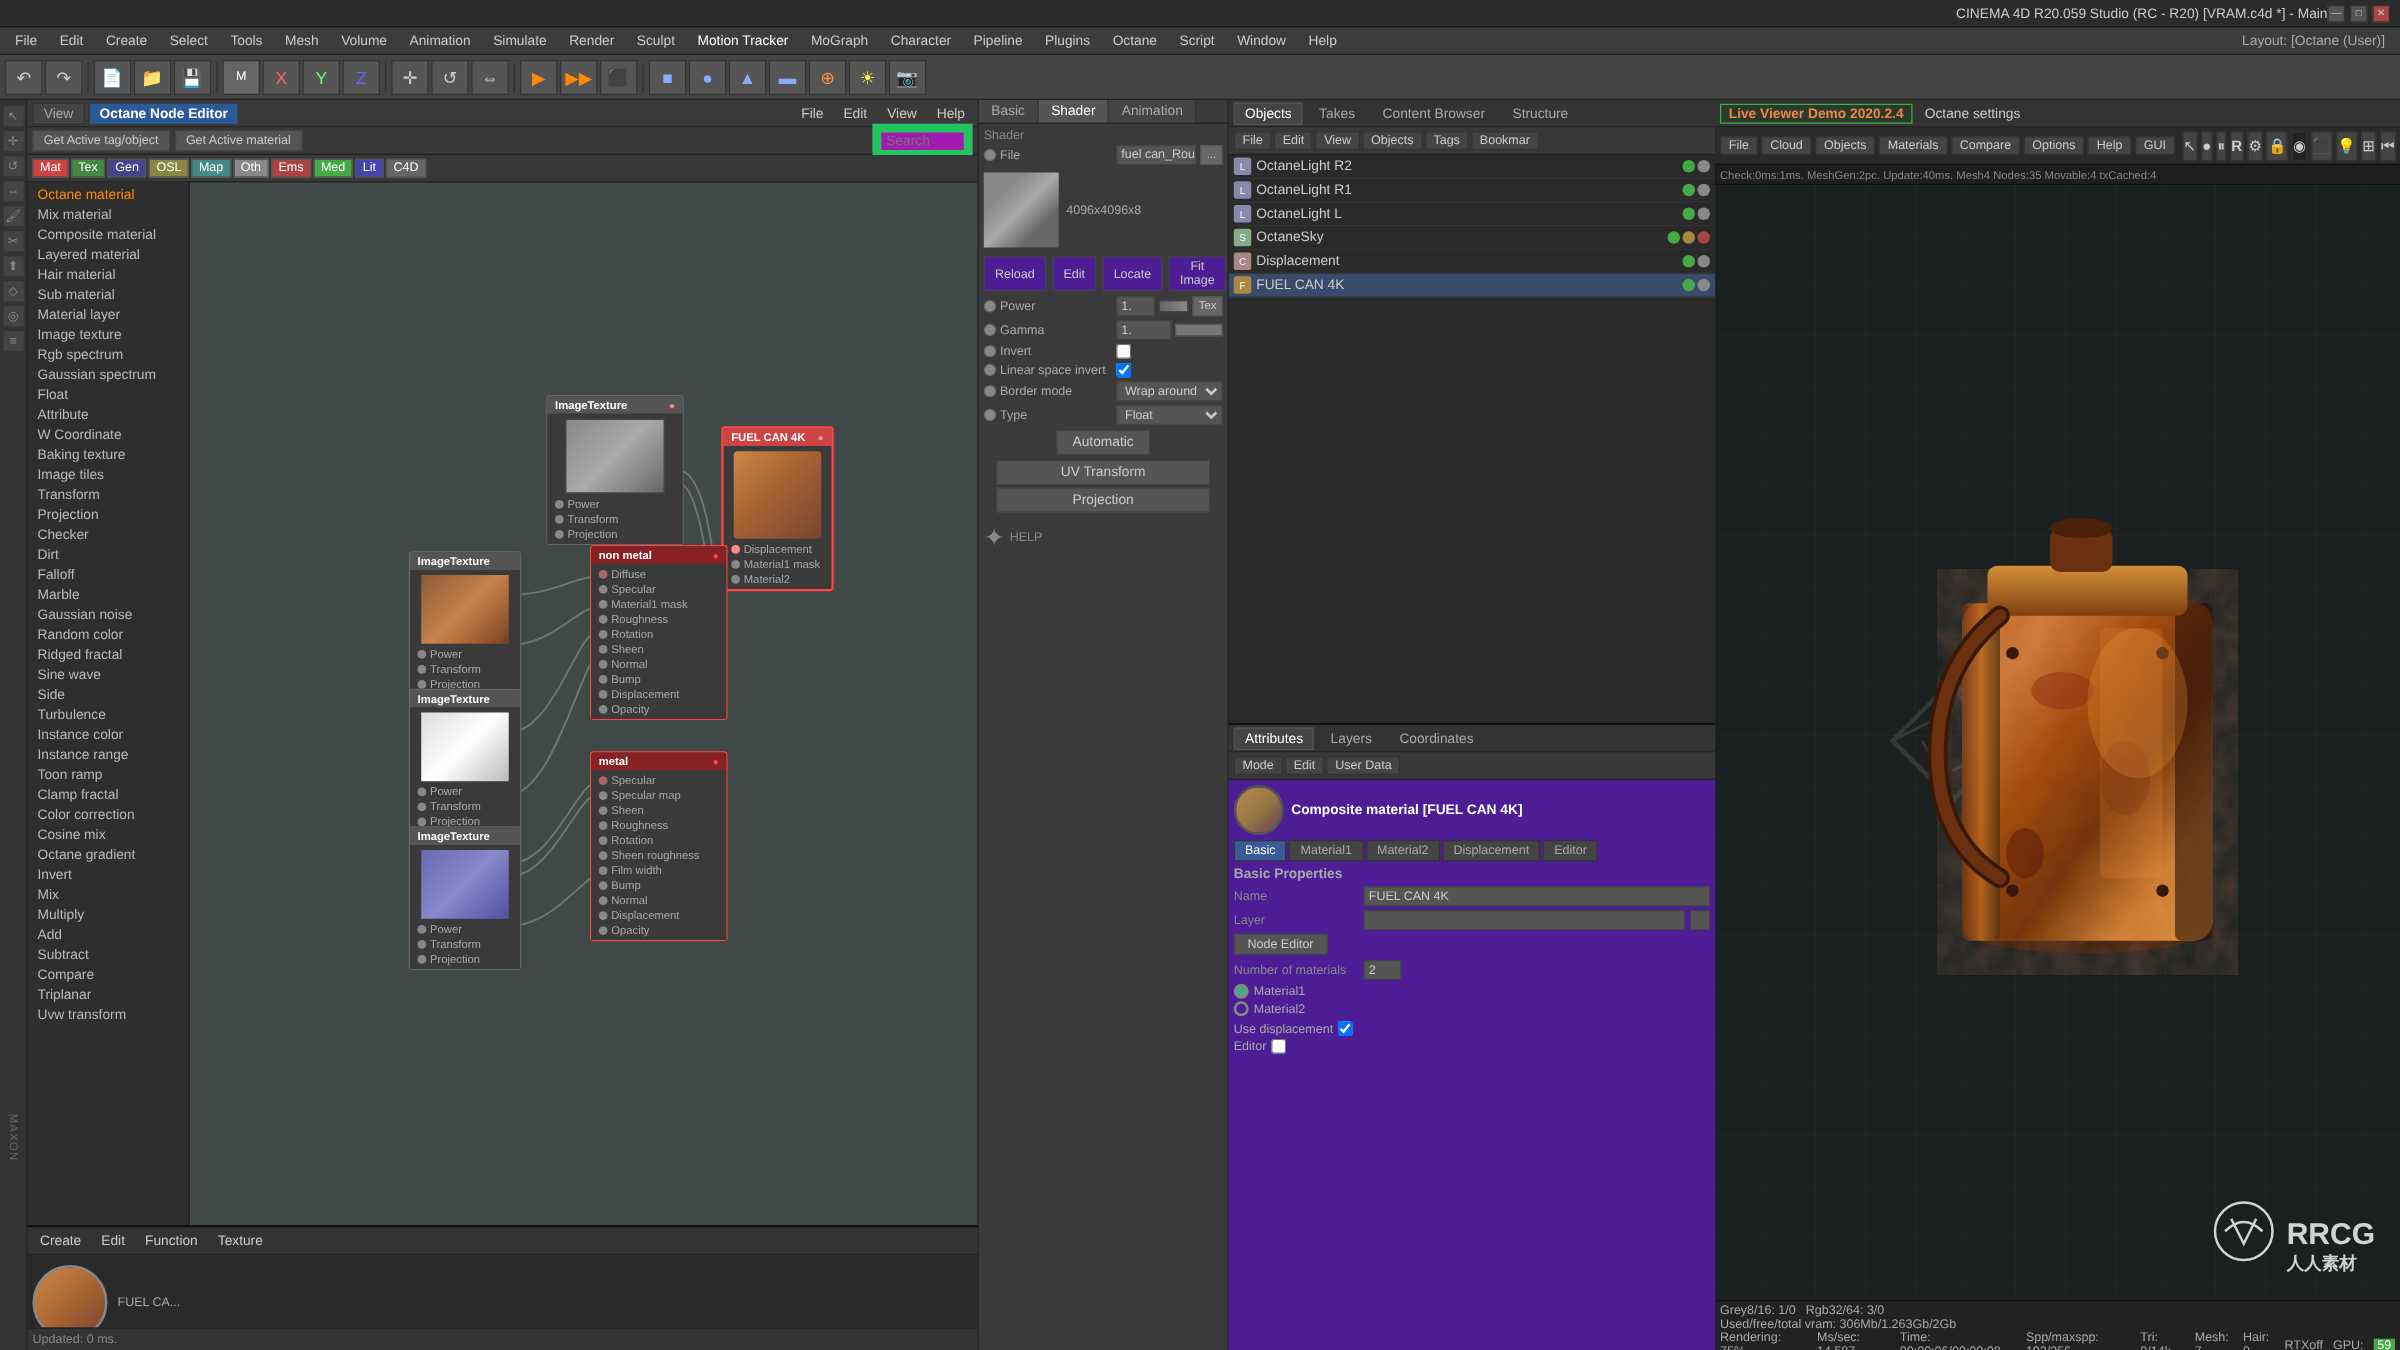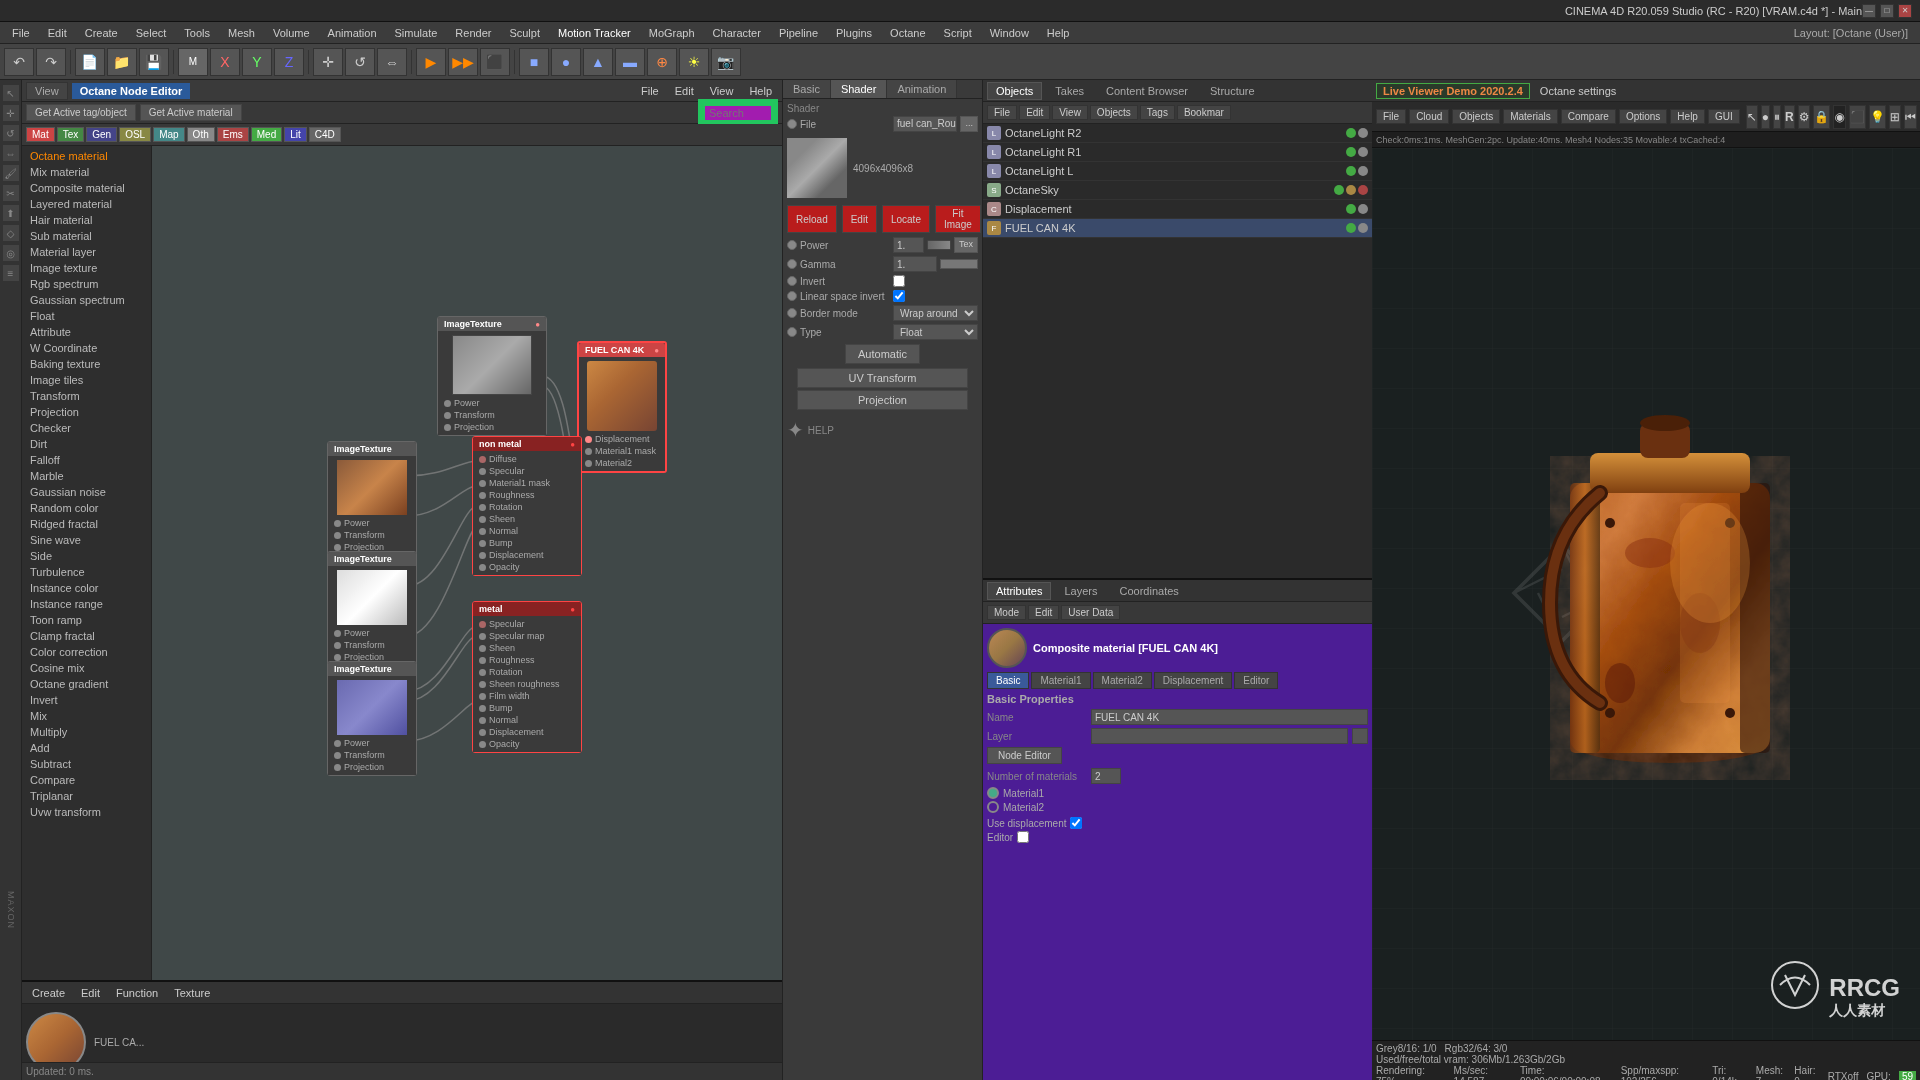--- a/index.html
+++ b/index.html
@@ -292,21 +292,21 @@
     .shader-circle {
       width: 10px;
       height: 10px;
       border-radius: 50%;
       background: #888;
       border: 1px solid #666;
       flex-shrink: 0;
     }
     .shader-btn {
       padding: 2px 8px;
-      background: #b91c1c;
+      background: #4c1d95;
       border: 1px solid #444;
       color: #ccc;
       font-size: 10px;
       cursor: pointer;
       margin-right: 3px;
     }
     .shader-file-name {
       flex: 1;
       background: #555;
       border: 1px solid #444;

